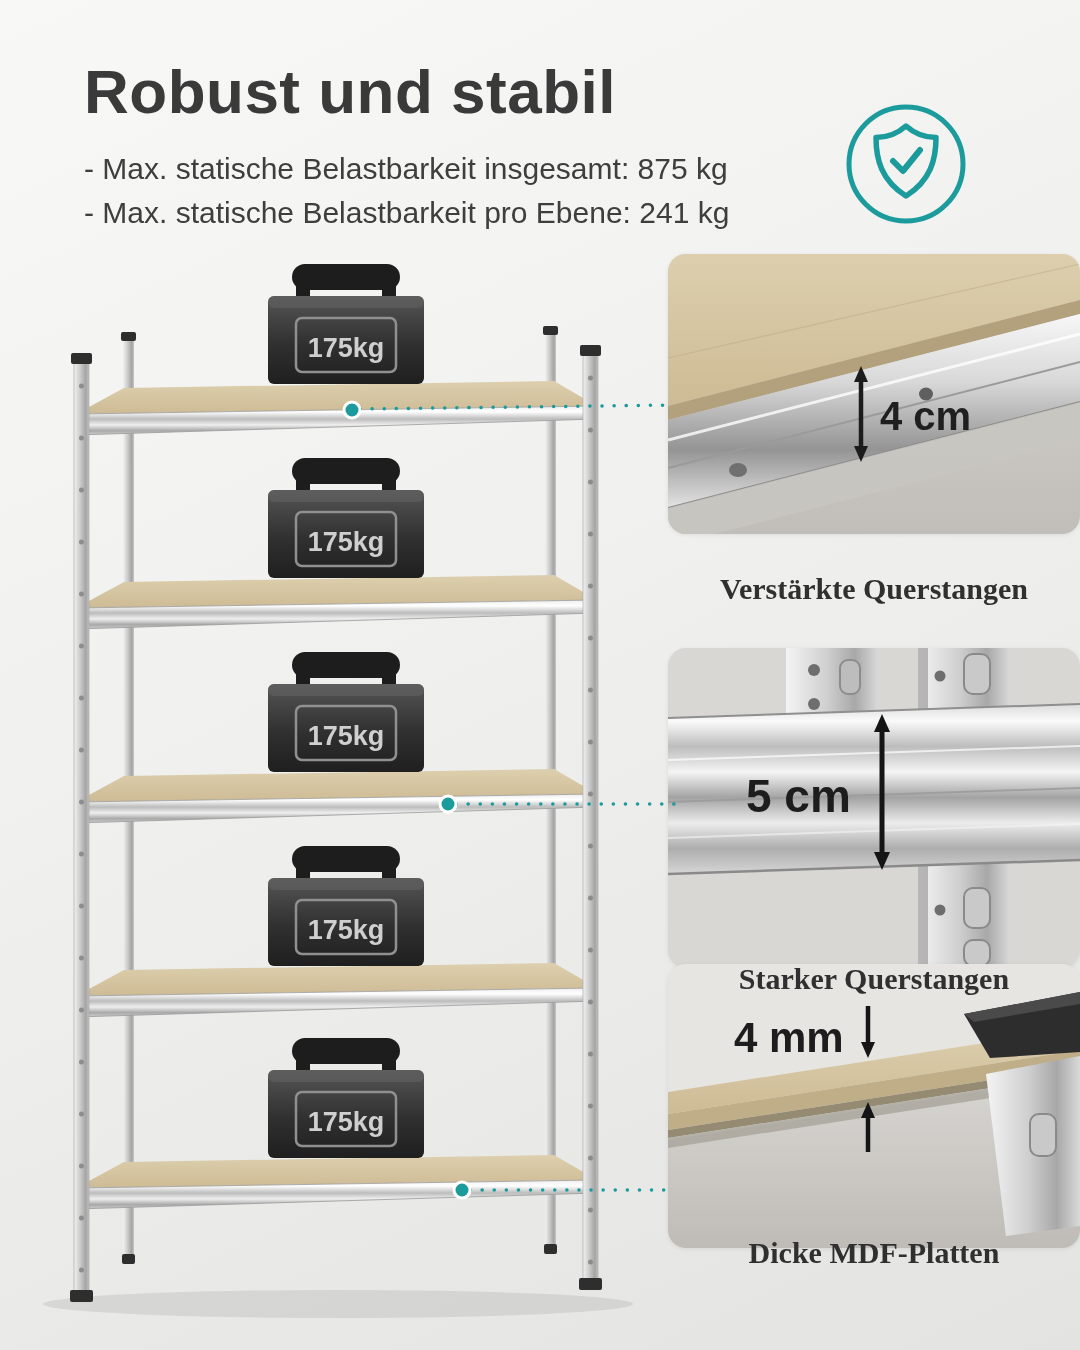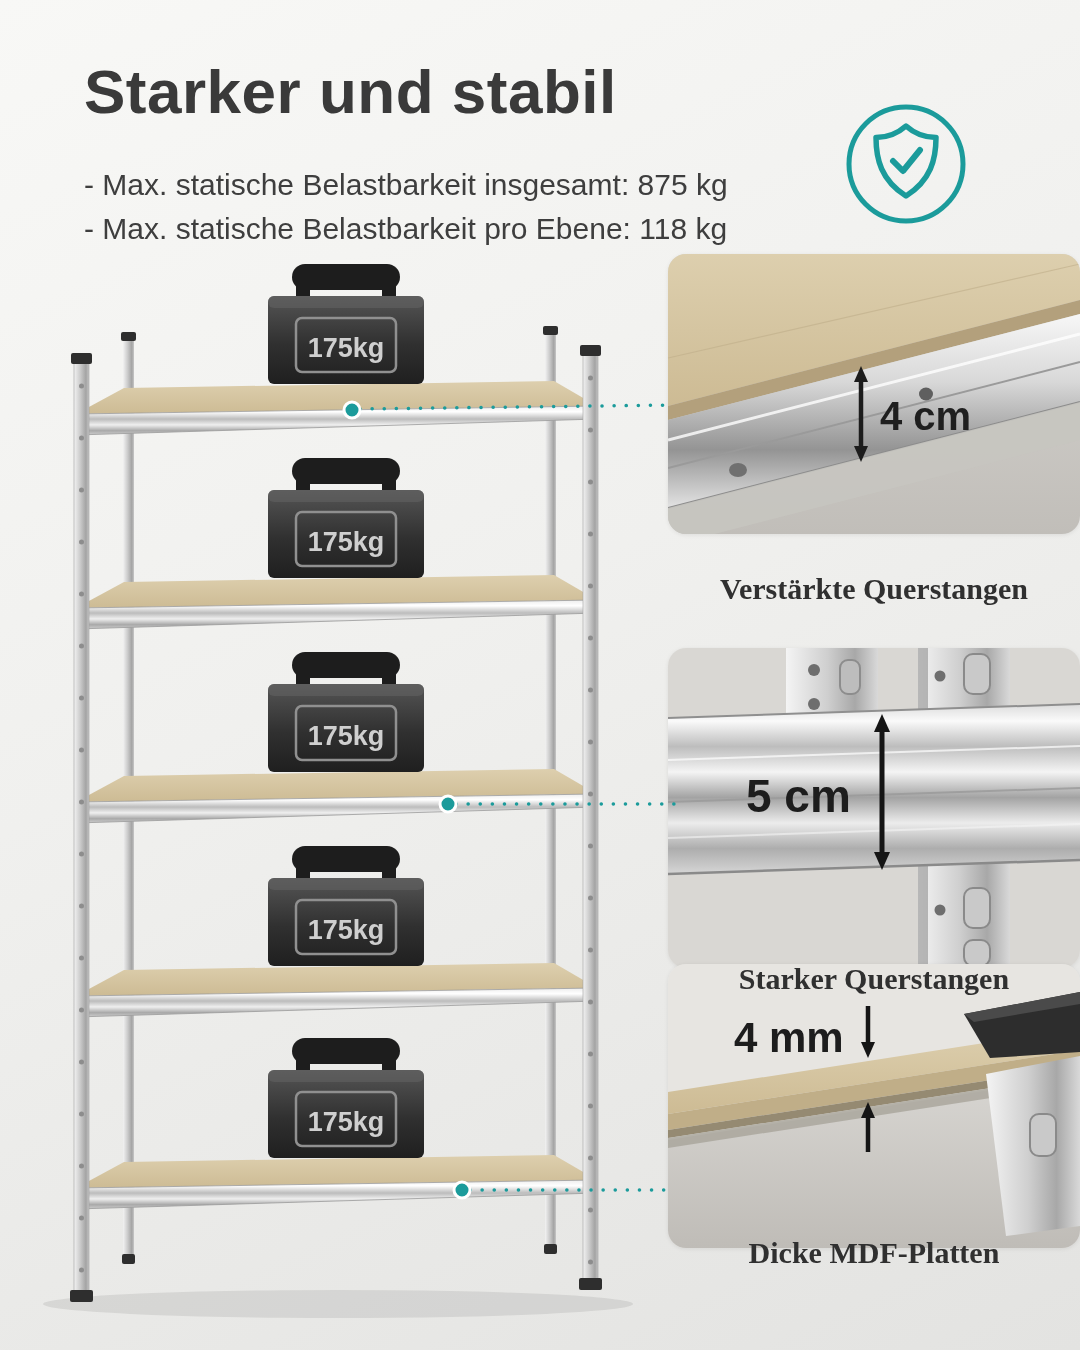--- a/index.html
+++ b/index.html
@@ -4,21 +4,21 @@
 <style>
   * { margin:0; padding:0; box-sizing:border-box; }
   html,body { width:1080px; height:1350px; }
   body { font-family:"Liberation Sans", sans-serif; }
   #canvas {
     position:relative; width:1080px; height:1350px; overflow:hidden;
     background: linear-gradient(155deg, #f8f8f6 0%, #f0f0ee 45%, #e3e3e1 100%);
   }
   .header { position:absolute; left:84px; top:56px; z-index:15; }
   .title { font-size:62px; font-weight:700; color:#3a3a3a; letter-spacing:.5px; }
-  .bullets { margin-top:36px; font-size:30px; color:#3e3e3e; line-height:44px; }
+  .bullets { margin-top:20px; font-size:30px; color:#3e3e3e; line-height:44px; }
   .badge { position:absolute; left:842px; top:100px; width:128px; height:128px; z-index:15; }
   .shelf-wrap { position:absolute; left:28px; top:256px; width:620px; height:1070px; z-index:5; }
   .inset { position:absolute; left:668px; width:412px; overflow:hidden; border-radius:18px; z-index:10;
            box-shadow:0 1px 4px rgba(0,0,0,.08); }
   #inset-crossbar { top:254px; height:280px; }
   #inset-frame   { top:648px; height:320px; }
   #inset-board   { top:964px; height:284px; }
   .caption { position:absolute; left:668px; width:412px; text-align:center;
              font-size:30px; font-weight:700; color:#303030; z-index:12;font-family:Liberation Serif, serif; }
   #caption-crossbar { top:572px; }
@@ -80,24 +80,24 @@
           <stop offset="1" stop-color="#d9d9d9"></stop>
       </linearGradient>
       <linearGradient id="bgGrayG" x1="0" y1="0" x2="0" y2="1">
         <stop offset="0" stop-color="#d8d6d2"></stop>
           <stop offset="1" stop-color="#bfbcb7"></stop>
       </linearGradient>
     </defs>
   </svg>
 
   <div class="header">
-    <div class="title">Starker und stabil</div>
+    <div class="title">Robust und stabil</div>
     <div class="bullets">
       <div>- Max. statische Belastbarkeit insgesamt: 875 kg</div>
-      <div>- Max. statische Belastbarkeit pro Ebene: 118 kg</div>
+      <div>- Max. statische Belastbarkeit pro Ebene: 241 kg</div>
     </div>
   </div>
 
   <svg class="badge" viewBox="0 0 128 128">
     <circle cx="64" cy="64" r="57" fill="none" stroke="#1b9b9b" stroke-width="5"></circle>
     <path d="M64 26 C 73 34, 84 37.5, 94 37.5 C 94 59, 89 80, 64 96 C 39 80, 34 59, 34 37.5 C 44 37.5, 55 34, 64 26 Z" fill="none" stroke="#1b9b9b" stroke-width="5.5" stroke-linejoin="round"></path>
     <polyline points="51,61 61,71 78,50" fill="none" stroke="#1b9b9b" stroke-width="6" stroke-linecap="round" stroke-linejoin="round"></polyline>
   </svg>
 
   <svg class="shelf-wrap" viewBox="0 0 620 1070">

